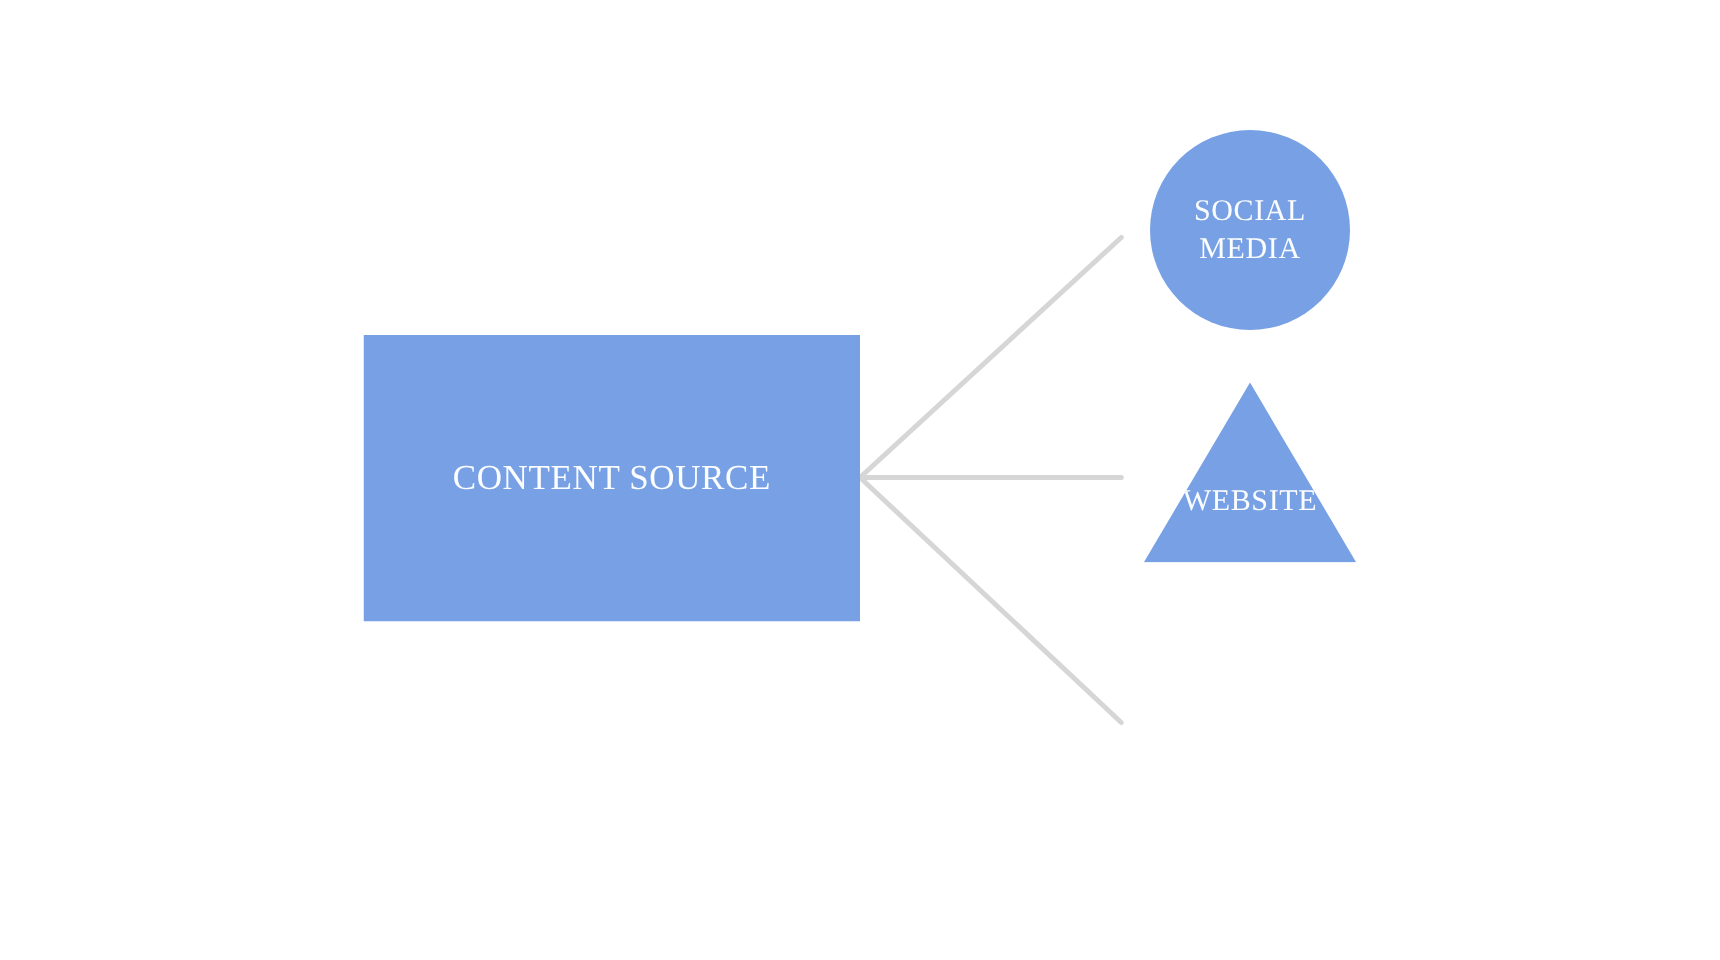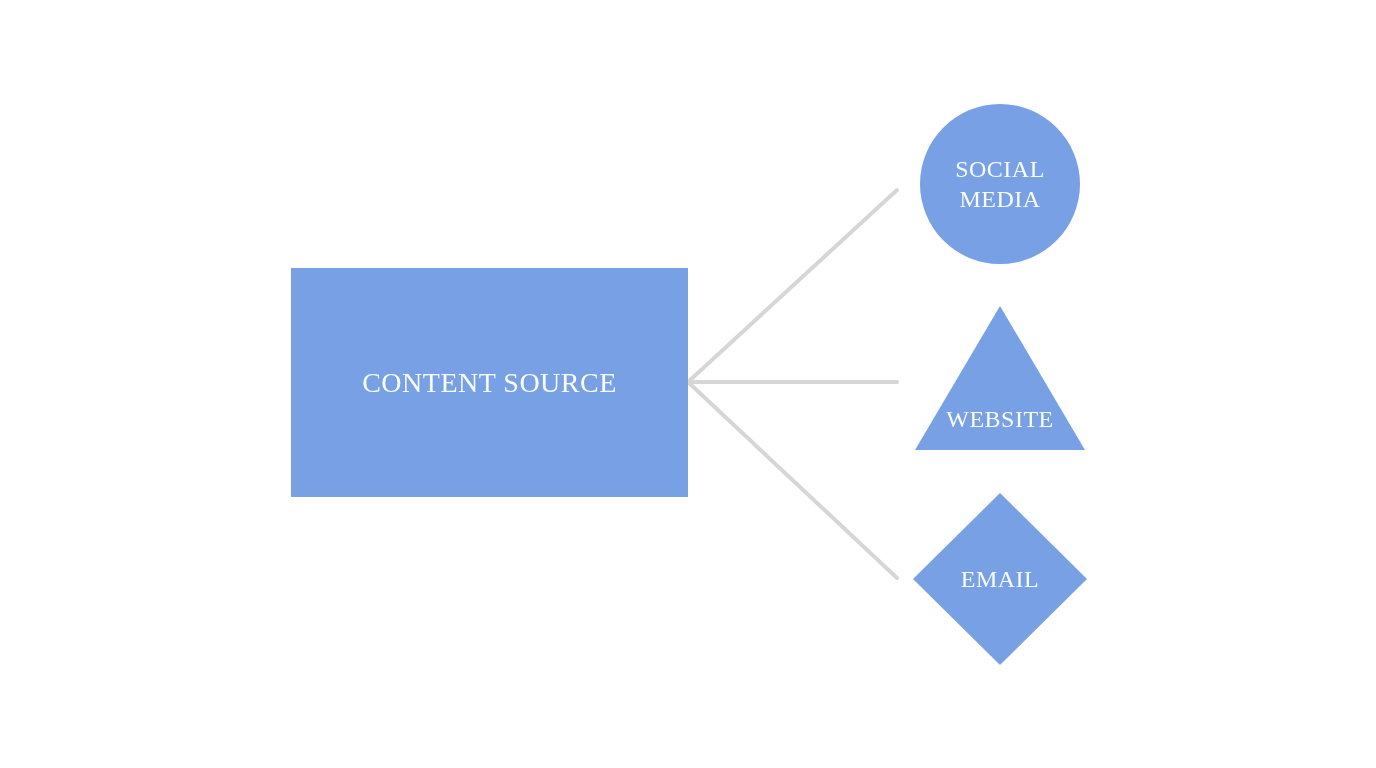--- a/index.html
+++ b/index.html
@@ -62,21 +62,21 @@
     top: 306px;
     width: 170px;
     height: 144px;
     clip-path: polygon(50% 0%, 0% 100%, 100% 100%);
     align-items: flex-end;
     padding-bottom: 0;
     box-sizing: border-box;
     font-size: 24px;
   }
   .node-triangle .node-label {
-    margin-bottom: 16px;
+    margin-bottom: 34px;
   }
   .node-diamond {
     left: 913px;
     top: 493px;
     width: 174px;
     height: 172px;
     clip-path: polygon(50% 0%, 100% 50%, 50% 100%, 0% 50%);
     font-size: 24px;
   }
   .node-label {
@@ -99,17 +99,14 @@
   </div>
 
   <div class="node node-circle">
     <span class="node-label">SOCIAL MEDIA</span>
   </div>
 
   <div class="node node-triangle">
     <span class="node-label">WEBSITE</span>
   </div>
 
-  <div class="node node-diamond">
-    <span class="node-label">EMAIL</span>
-  </div>
 
 </div>
 
 </body></html>

